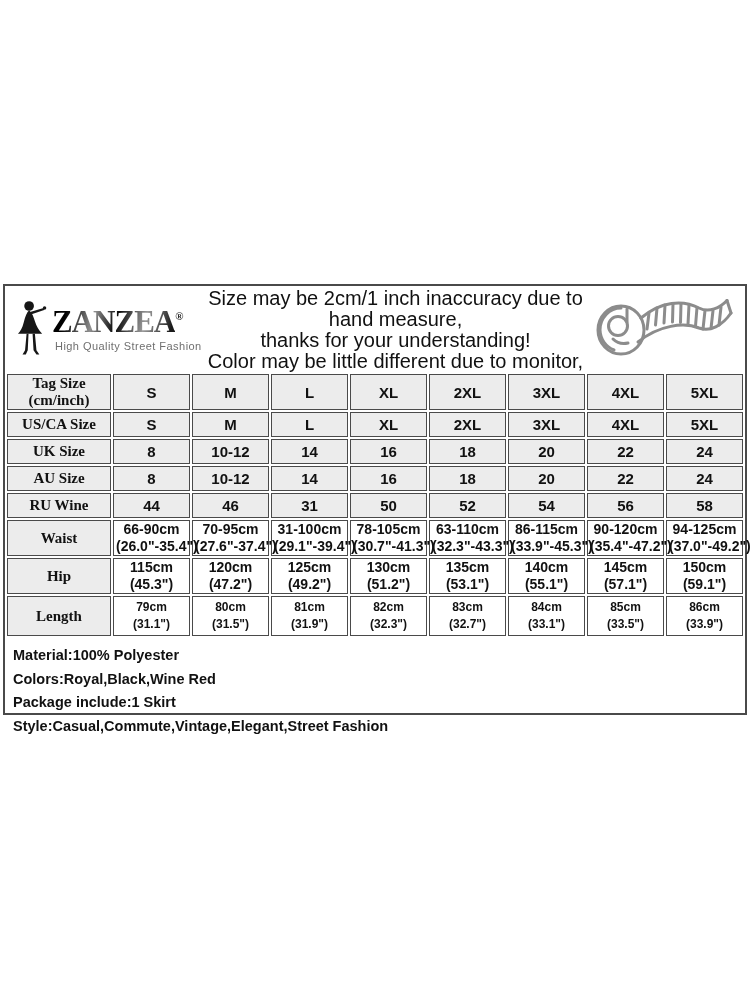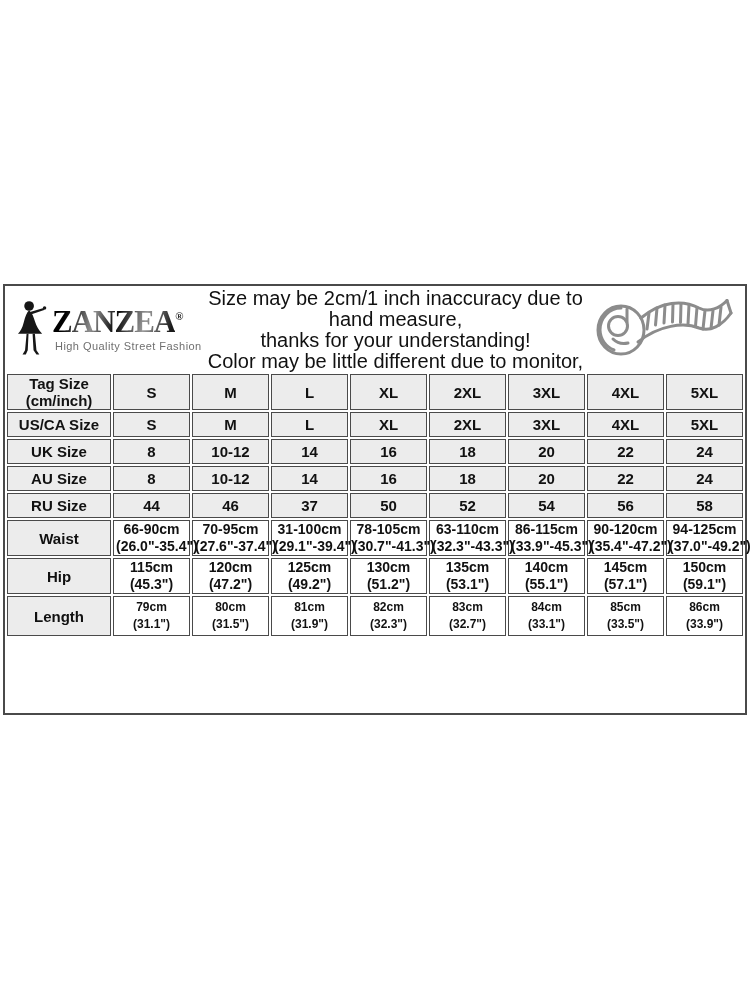--- a/index.html
+++ b/index.html
@@ -33,21 +33,21 @@
   
   table.size-table{
     border-collapse:separate;border-spacing:2px;table-layout:fixed;
     width:100%;font-weight:bold;flex:0 0 auto;
   }
   table.size-table td{
     border:1px solid var(--border,#4a4a4a);text-align:center;vertical-align:middle;
     padding:0 2px;font-size:15px;background:#fff;line-height:17px;
   }
   table.size-table tr:nth-child(-n+5) td{background:var(--shade,#ececec);}
-  table.size-table td.row-label{background:var(--shade,#ececec);}
+  table.size-table td.row-label{background:var(--shade,#ececec);font-family:Liberation Serif, serif;}
   table.size-table tr:nth-child(1) td{height:33px;}
   table.size-table tr:nth-child(n+2) td{height:23px;}
   table.size-table tr:nth-child(6) td,
   table.size-table tr:nth-child(7) td{height:34px;font-size:14px;}
   table.size-table tr:nth-child(8) td{height:38px;font-size:12px;}
   table.size-table tr:nth-child(6) td.row-label,
   table.size-table tr:nth-child(7) td.row-label,
   table.size-table tr:nth-child(8) td.row-label{font-size:15px;}
   
   .details{flex:1;padding:6px 8px 0 8px;font-weight:bold;font-size:14.5px;line-height:23.5px;}
@@ -232,30 +232,30 @@
           </td>
           <td>
             <div>22</div>
           </td>
           <td>
             <div>24</div>
           </td>
         </tr>
         <tr>
           <td class="row-label">
-            <div>RU Size</div>
+            <div>RU Wine</div>
           </td>
           <td>
             <div>44</div>
           </td>
           <td>
             <div>46</div>
           </td>
           <td>
-            <div>37</div>
+            <div>31</div>
           </td>
           <td>
             <div>50</div>
           </td>
           <td>
             <div>52</div>
           </td>
           <td>
             <div>54</div>
           </td>
@@ -373,14 +373,20 @@
             <div>(33.5")</div>
           </td>
           <td>
             <div>86cm</div>
             <div>(33.9")</div>
           </td>
         </tr>
       </tbody>
   </table>
 
+  <div class="details">
+    <div>Material:100% Polyester</div>
+    <div>Colors:Royal,Black,Wine Red</div>
+    <div>Package include:1 Skirt</div>
+    <div>Style:Casual,Commute,Vintage,Elegant,Street Fashion</div>
+  </div>
 
 </div>
 
 </body></html>

